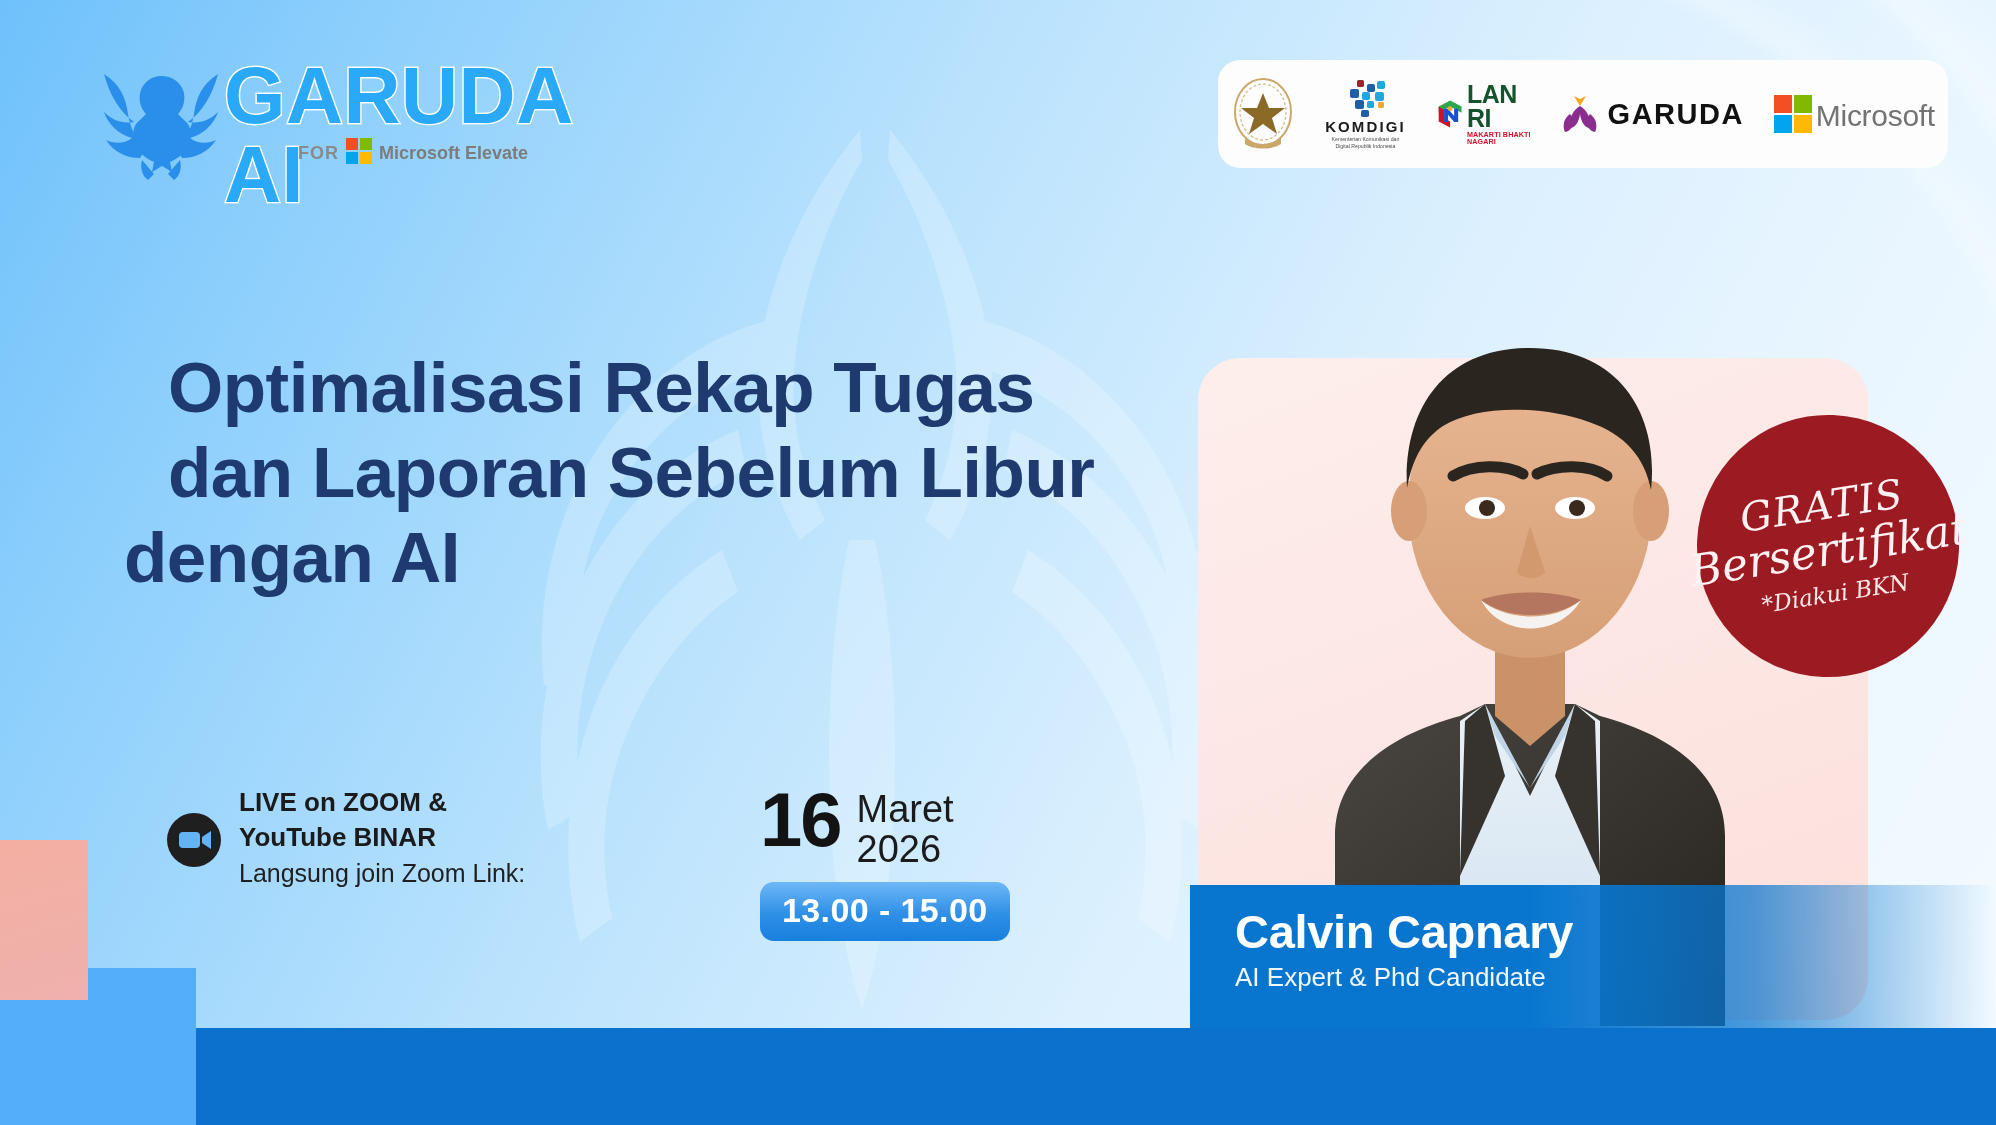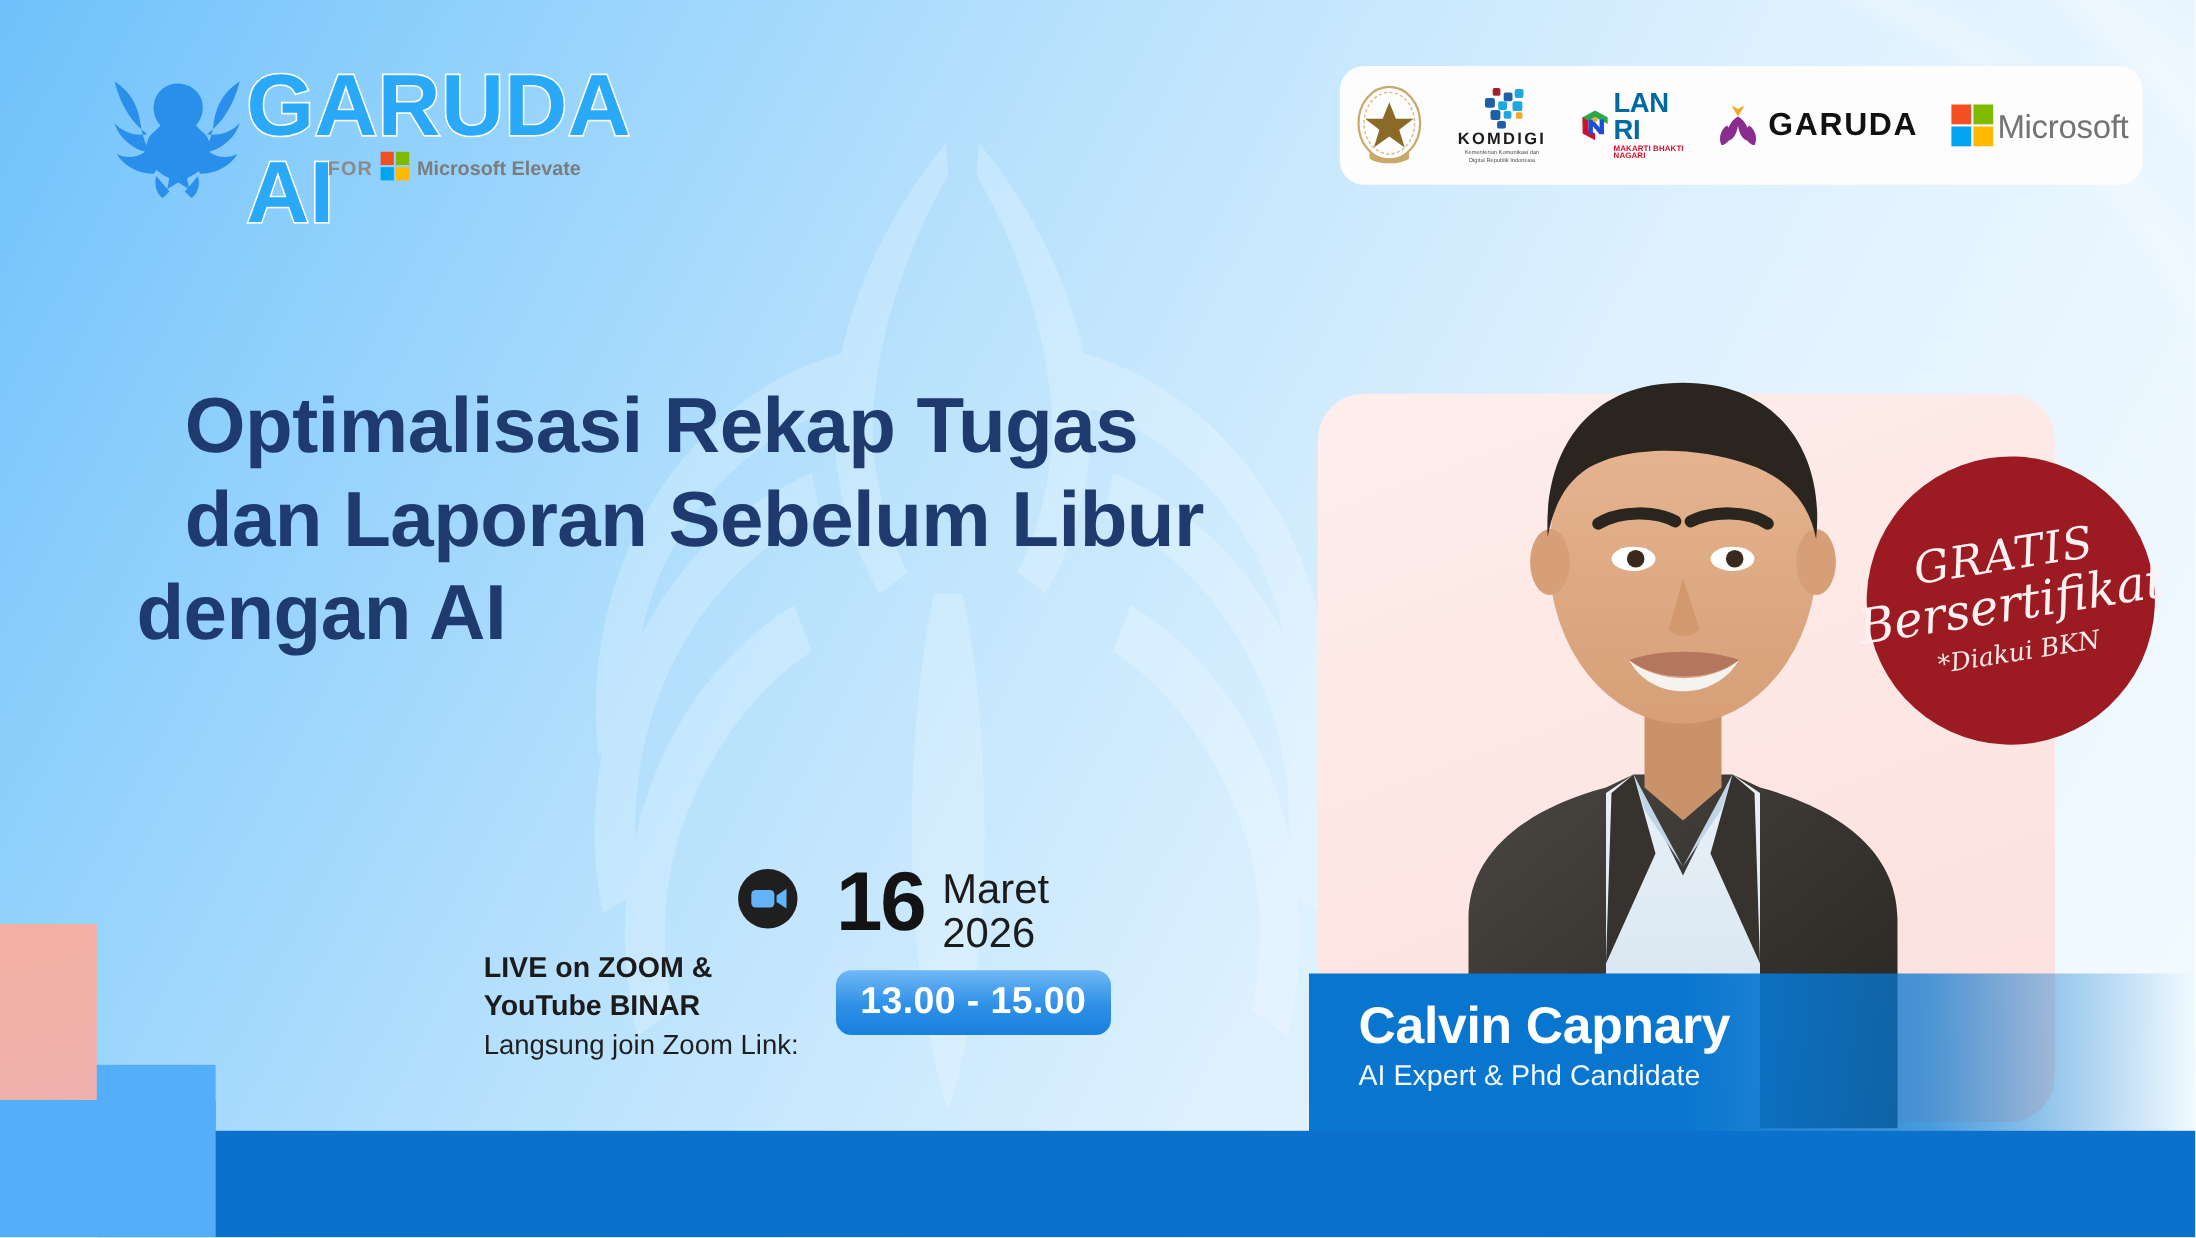--- a/index.html
+++ b/index.html
@@ -50,42 +50,42 @@
 
   .emblem{ width:64px; height:76px; }
   .komdigi{ display:flex; flex-direction:column; align-items:center; }
   .komdigi .dots{ width:56px; height:38px; }
   .komdigi .kname{ font-size:15px; font-weight:bold; letter-spacing:2.1px; color:#1B1B1B; line-height:1; margin-top:2px; }
   .komdigi .ksub{ font-size:5.2px; color:#4A4A4A; line-height:1.25; text-align:center; margin-top:2px; max-width:82px; }
 
   .lanri{ display:flex; align-items:center; gap:3px; }
   .lanri .hex{ width:42px; height:44px; }
   .lanri .ltxt{ display:flex; flex-direction:column; }
-  .lanri .lmain{ font-size:25px; font-weight:bold; color:#0369a1; line-height:.95; letter-spacing:-.5px; }
+  .lanri .lmain{ font-size:25px; font-weight:bold; color:#14532d; line-height:.95; letter-spacing:-.5px; }
   .lanri .lsub{ font-size:7.2px; font-weight:bold; color:#D2102A; letter-spacing:.1px; line-height:1; }
 
   .binar{ display:flex; align-items:center; gap:9px; }
   .binar .mark{ width:38px; height:40px; }
   .binar .btxt{ font-size:29px; font-weight:bold; letter-spacing:1.5px; color:#111; }
 
   .msoft{ display:flex; align-items:flex-end; gap:4px; }
   .msoft .sq{ width:38px; height:38px; }
   .msoft .mtxt{ font-size:30px; color:#737373; letter-spacing:-.3px; }
 
   
   .headline{
     position:absolute; left:124px; top:345px; width:1070px;
     font-size:71px; line-height:1.20; color:#1E3A6E; letter-spacing:-.5px;
   }
   .headline .hl-strong{ font-weight:bold;margin-left:44px; }
   .headline .hl-light{ font-weight:bold; }
 
   
   .liveblock{ position:absolute; left:166px; top:785px; width:560px; }
-  .liveblock .row{ display:flex; align-items:flex-end; gap:17px;flex-direction:column; }
+  .liveblock .row{ display:flex; align-items:center; gap:17px; }
   .zoom-icon{ flex:0 0 auto; width:56px; height:56px; margin-top:4px; }
   .livetext .l1{ font-size:26px; font-weight:bold; color:#1B1B1B; line-height:1.33; }
   .livetext .l2{ font-size:25px; color:#1F1F1F; line-height:1.34; margin-top:3px; }
 
   
   .dateblock{ position:absolute; left:760px; top:785px; width:300px; }
   .dateblock .drow{ display:flex; align-items:flex-start; gap:16px; }
   .dateblock .dday{ font-size:76px; font-weight:bold; color:#131313; line-height:.92; letter-spacing:-2px; }
   .dateblock .dmy{ font-size:38px; color:#1B1B1B; line-height:1.06; padding-top:4px; }
   .timebadge{

